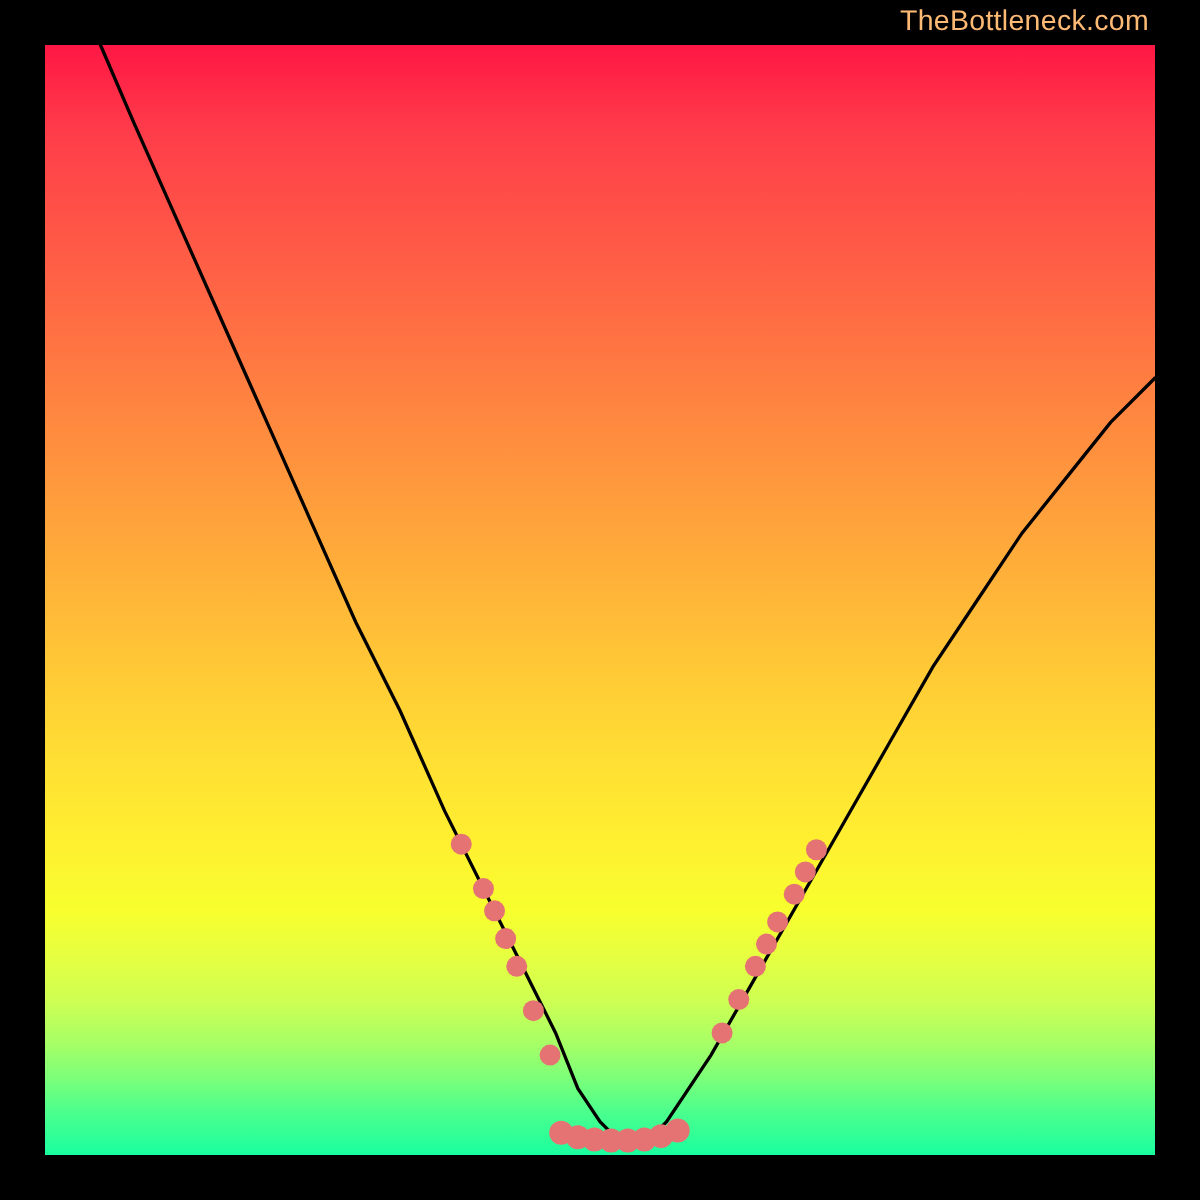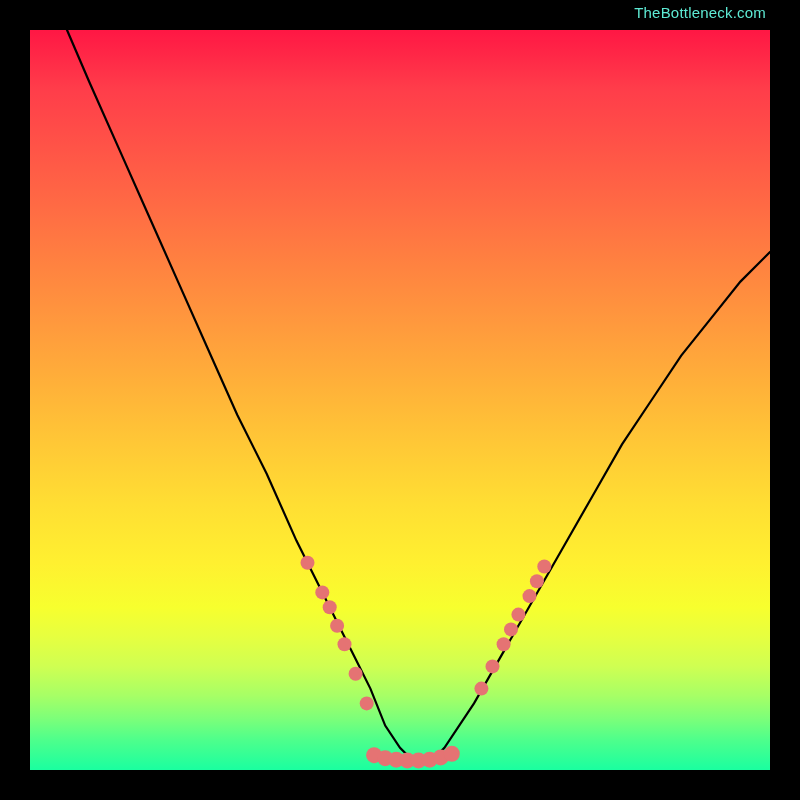--- a/index.html
+++ b/index.html
@@ -41,22 +41,22 @@
       #a6ff66 90%,
       #7dff79 93%,
       #4dff8c 96%,
       #1affa0 100%
     );
   }
   .watermark {
     position: absolute;
     top: 4px;
     right: 34px;
-    color: #5eead4;
-    font-size: 15px;
+    color: #fdba74;
+    font-size: 19px;
     font-weight: 500;
     letter-spacing: 0.2px;
     user-select: none;
   }
   svg.curve {
     position: absolute;
     left: 0;
     top: 0;
     width: 740px;
     height: 740px;

